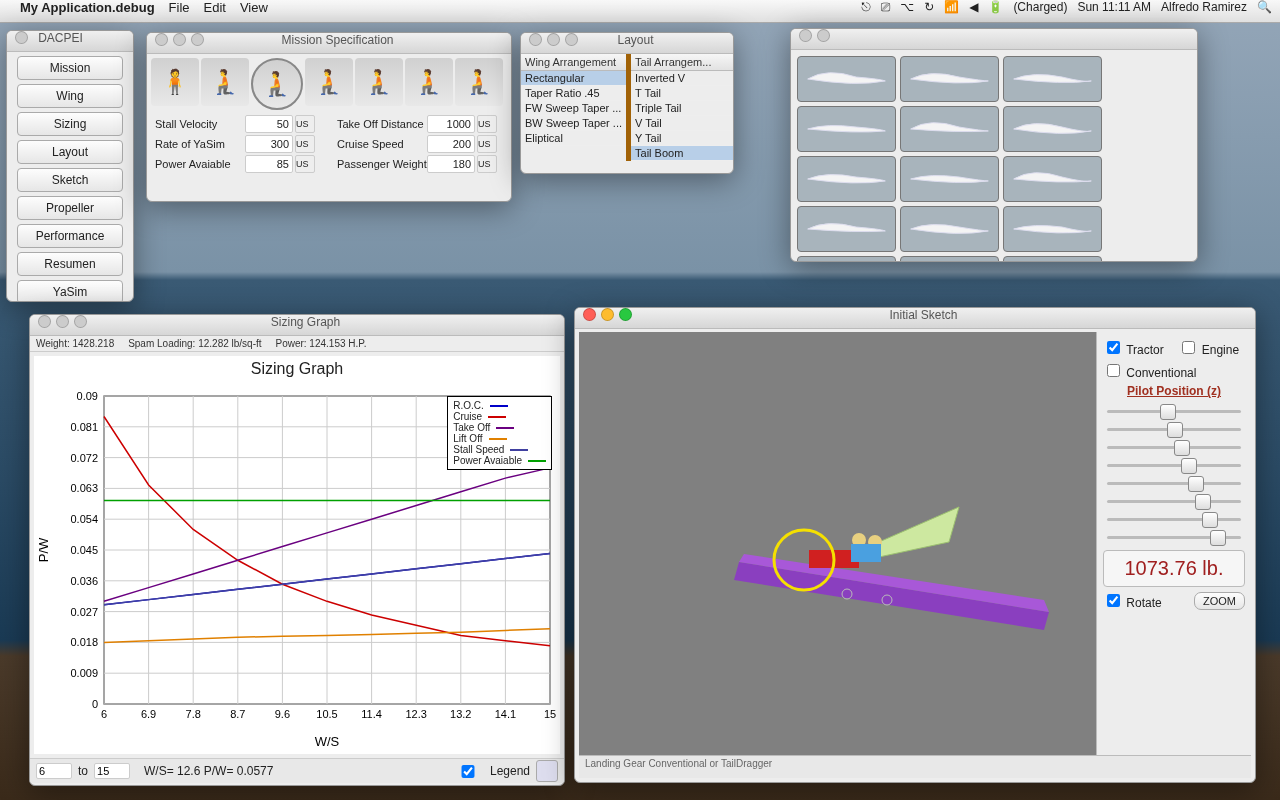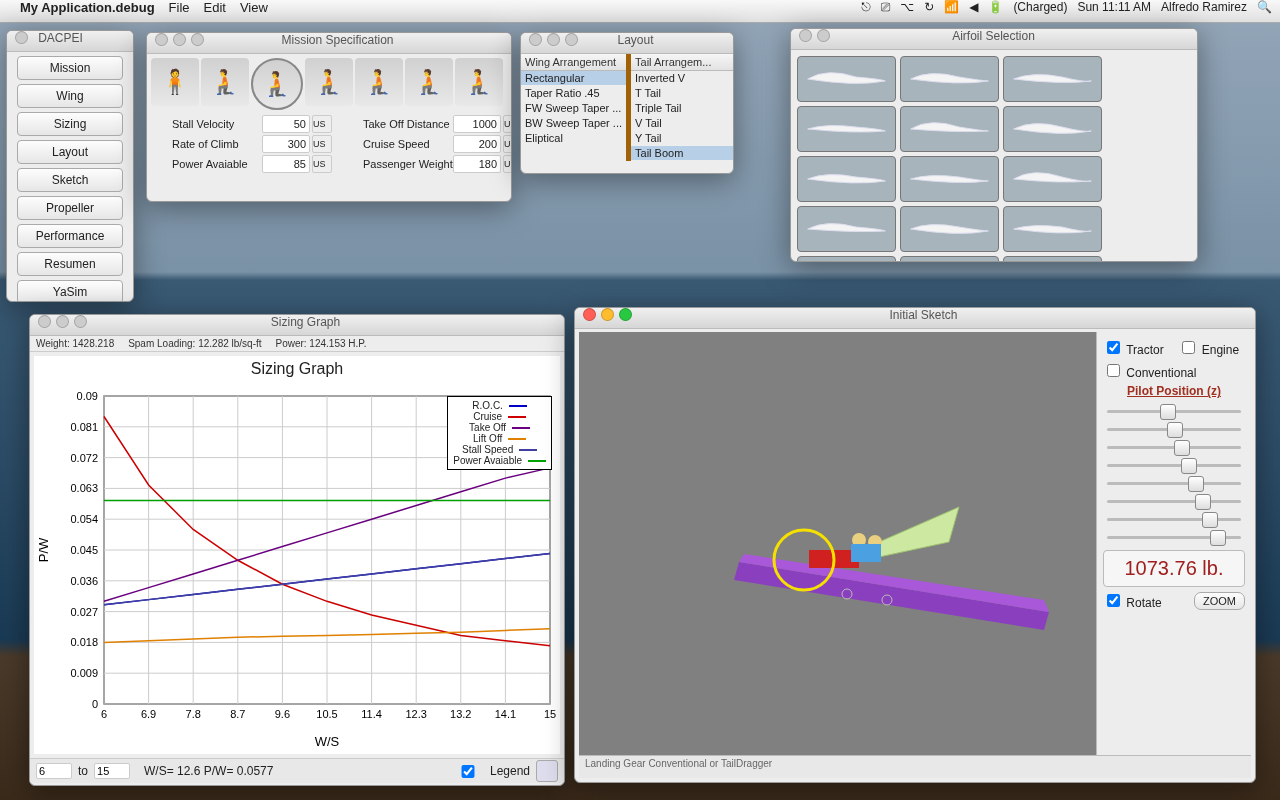--- a/index.html
+++ b/index.html
@@ -21,39 +21,39 @@
 .tbtn.y{background:#febc2e}
 .tbtn.g{background:#28c840}
 .titlebar .ttl{flex:1;text-align:center;margin-right:40px}
 
 .sidebtn{display:block;margin:4px auto;width:104px;height:22px;background:linear-gradient(#fdfdfd,#e6e6e6);border:1px solid #aaa;border-radius:4px;font-size:12px;text-align:center;line-height:22px}
 
 .silh{display:flex;gap:2px;margin:4px 4px 4px 4px}
 .silh .sc{width:48px;height:48px;background:linear-gradient(#d0d0d0,#e8e8e8);border-radius:4px;display:flex;align-items:center;justify-content:center;color:#aaa;font-size:24px}
 .silh .sc.sel{border:2px solid #888;border-radius:50%}
 .paramrow{display:flex;align-items:center;height:20px;font-size:11px}
-.paramrow .lbl{width:90px;padding-left:25px}
+.paramrow .lbl{width:90px;padding-left:8px}
 .paramrow .val{width:40px;text-align:right;background:#fff;border:1px solid #ccc;border-radius:2px;padding:0 3px;margin-right:2px;display:inline-block;height:16px;line-height:16px}
 .paramrow .us{width:18px;font-size:9px;background:#eee;border:1px solid #ccc;border-radius:2px;margin-right:6px;height:16px;line-height:16px;display:inline-block}
 
 .lt{display:flex}
 .ltcol{flex:1}
 .lthdr{background:linear-gradient(#f6f6f6,#e2e2e2);border-bottom:1px solid #bbb;padding:2px 4px;font-size:11px;color:#333;white-space:nowrap;overflow:hidden;text-overflow:ellipsis}
 .ltrow{padding:1px 4px;font-size:11px;white-space:nowrap;overflow:hidden;text-overflow:ellipsis;border-bottom:1px solid #eee}
 .ltrow.sel{background:#b8cfe8}
 
 .afgrid{display:flex;flex-wrap:wrap;gap:4px;padding:6px}
 .afcell{width:97px;height:44px;background:#a8b4bc;border:1px solid #777;border-radius:4px;position:relative}
 .afcell svg{width:100%;height:100%}
 
 .sginfo{font-size:10px;color:#333;padding:2px 6px;border-bottom:1px solid #ccc}
 .sgcanvas{position:relative;background:#fff;margin:4px}
 .sgtitle{position:absolute;top:4px;left:0;right:0;text-align:center;font-size:16px}
 .legendbox{position:absolute;right:8px;top:40px;border:1px solid #000;background:#fff;padding:3px 5px;font-size:10px}
-.legendbox .lr{display:flex;justify-content:center;align-items:center;gap:6px}
+.legendbox .lr{display:flex;justify-content:flex-start;align-items:center;gap:6px}
 .legendbox .lc{width:18px;height:2px}
 .sgfoot{display:flex;align-items:center;height:24px;padding:0 6px;gap:6px;border-top:1px solid #ccc;background:#e8e8e8;font-size:12px}
 .sgfoot input{width:30px;border:1px solid #ccc;border-radius:2px;padding:1px 2px;font-size:11px}
 
 .sk3d{background:#808080;position:relative}
 .skside{position:absolute;right:0;top:0;bottom:20px;width:142px;background:#ededed;border-left:1px solid #bbb;padding:6px;display:flex;flex-direction:column;gap:4px}
 .cbrow{display:flex;gap:4px;align-items:center;font-size:12px}
 .link{color:#a03020;text-decoration:underline;font-weight:bold;font-size:12px;text-align:center}
 .sldr{height:18px;position:relative}
 .sldr .track{position:absolute;left:4px;right:4px;top:8px;height:3px;background:#bbb;border-radius:2px}
@@ -124,21 +124,21 @@
     <div class="sc">🧎</div>
   </div>
   <div style="display:flex">
     <div style="flex:1" id="mp-left">
         <div class="paramrow">
           <span class="lbl">Stall Velocity</span>
           <span class="val">50</span>
           <span class="us">US</span>
         </div>
         <div class="paramrow">
-          <span class="lbl">Rate of Climb</span>
+          <span class="lbl">Rate of YaSim</span>
           <span class="val">300</span>
           <span class="us">US</span>
         </div>
         <div class="paramrow">
           <span class="lbl">Power Avaiable</span>
           <span class="val">85</span>
           <span class="us">US</span>
         </div>
       </div>
     <div style="flex:1" id="mp-right">
@@ -194,21 +194,20 @@
     </div>
   </div>
 </div>
 
 <div class="win" style="left:790px;top:28px;width:406px;height:232px">
   <div class="titlebar">
       <div class="tbtns">
         <div class="tbtn grey"></div>
         <div class="tbtn grey"></div>
       </div>
-      <div class="ttl">Airfoil Selection</div>
     </div>
   <div class="afgrid" id="afgrid">
       <div class="afcell"><svg viewBox="0 0 100 44">
           <path d="M10 22 Q30 10 60 20 Q85 22 90 24 Q60 30 10 22 Z" fill="#f4f4f4" stroke="#dde"></path>
         </svg></div>
       <div class="afcell"><svg viewBox="0 0 100 44">
           <path d="M10 22 Q30 12 60 20 Q85 24 90 24 Q60 29 10 22 Z" fill="#f4f4f4" stroke="#dde"></path>
         </svg></div>
       <div class="afcell"><svg viewBox="0 0 100 44">
           <path d="M10 22 Q30 14 60 20 Q85 26 90 24 Q60 28 10 22 Z" fill="#f4f4f4" stroke="#dde"></path>

